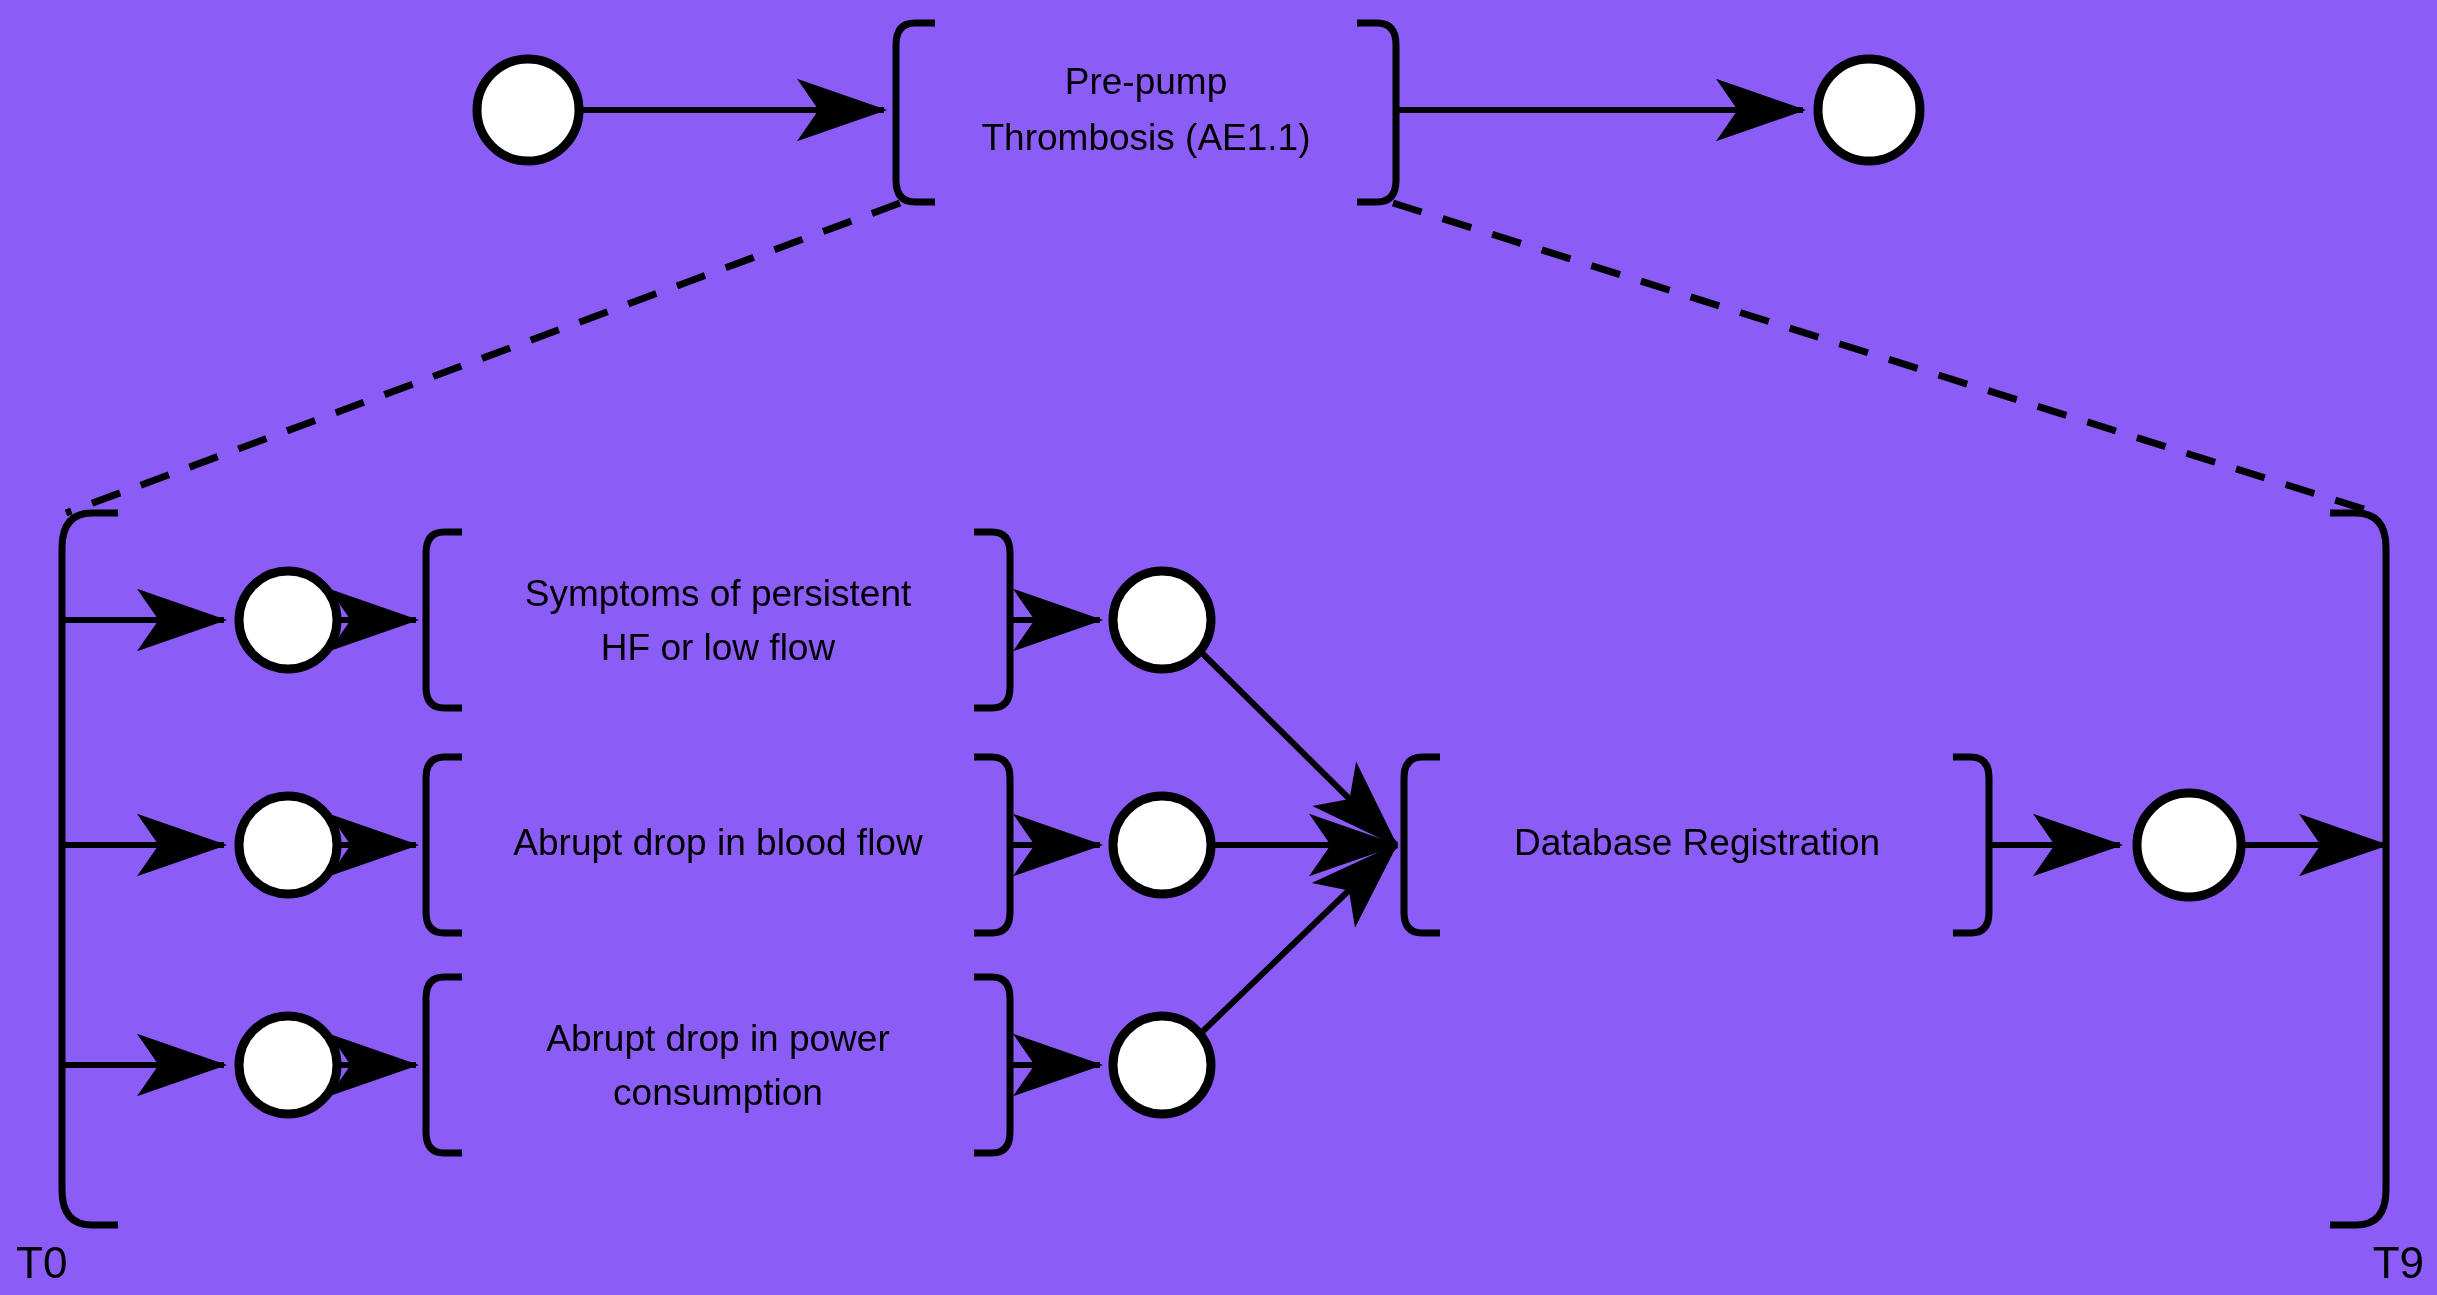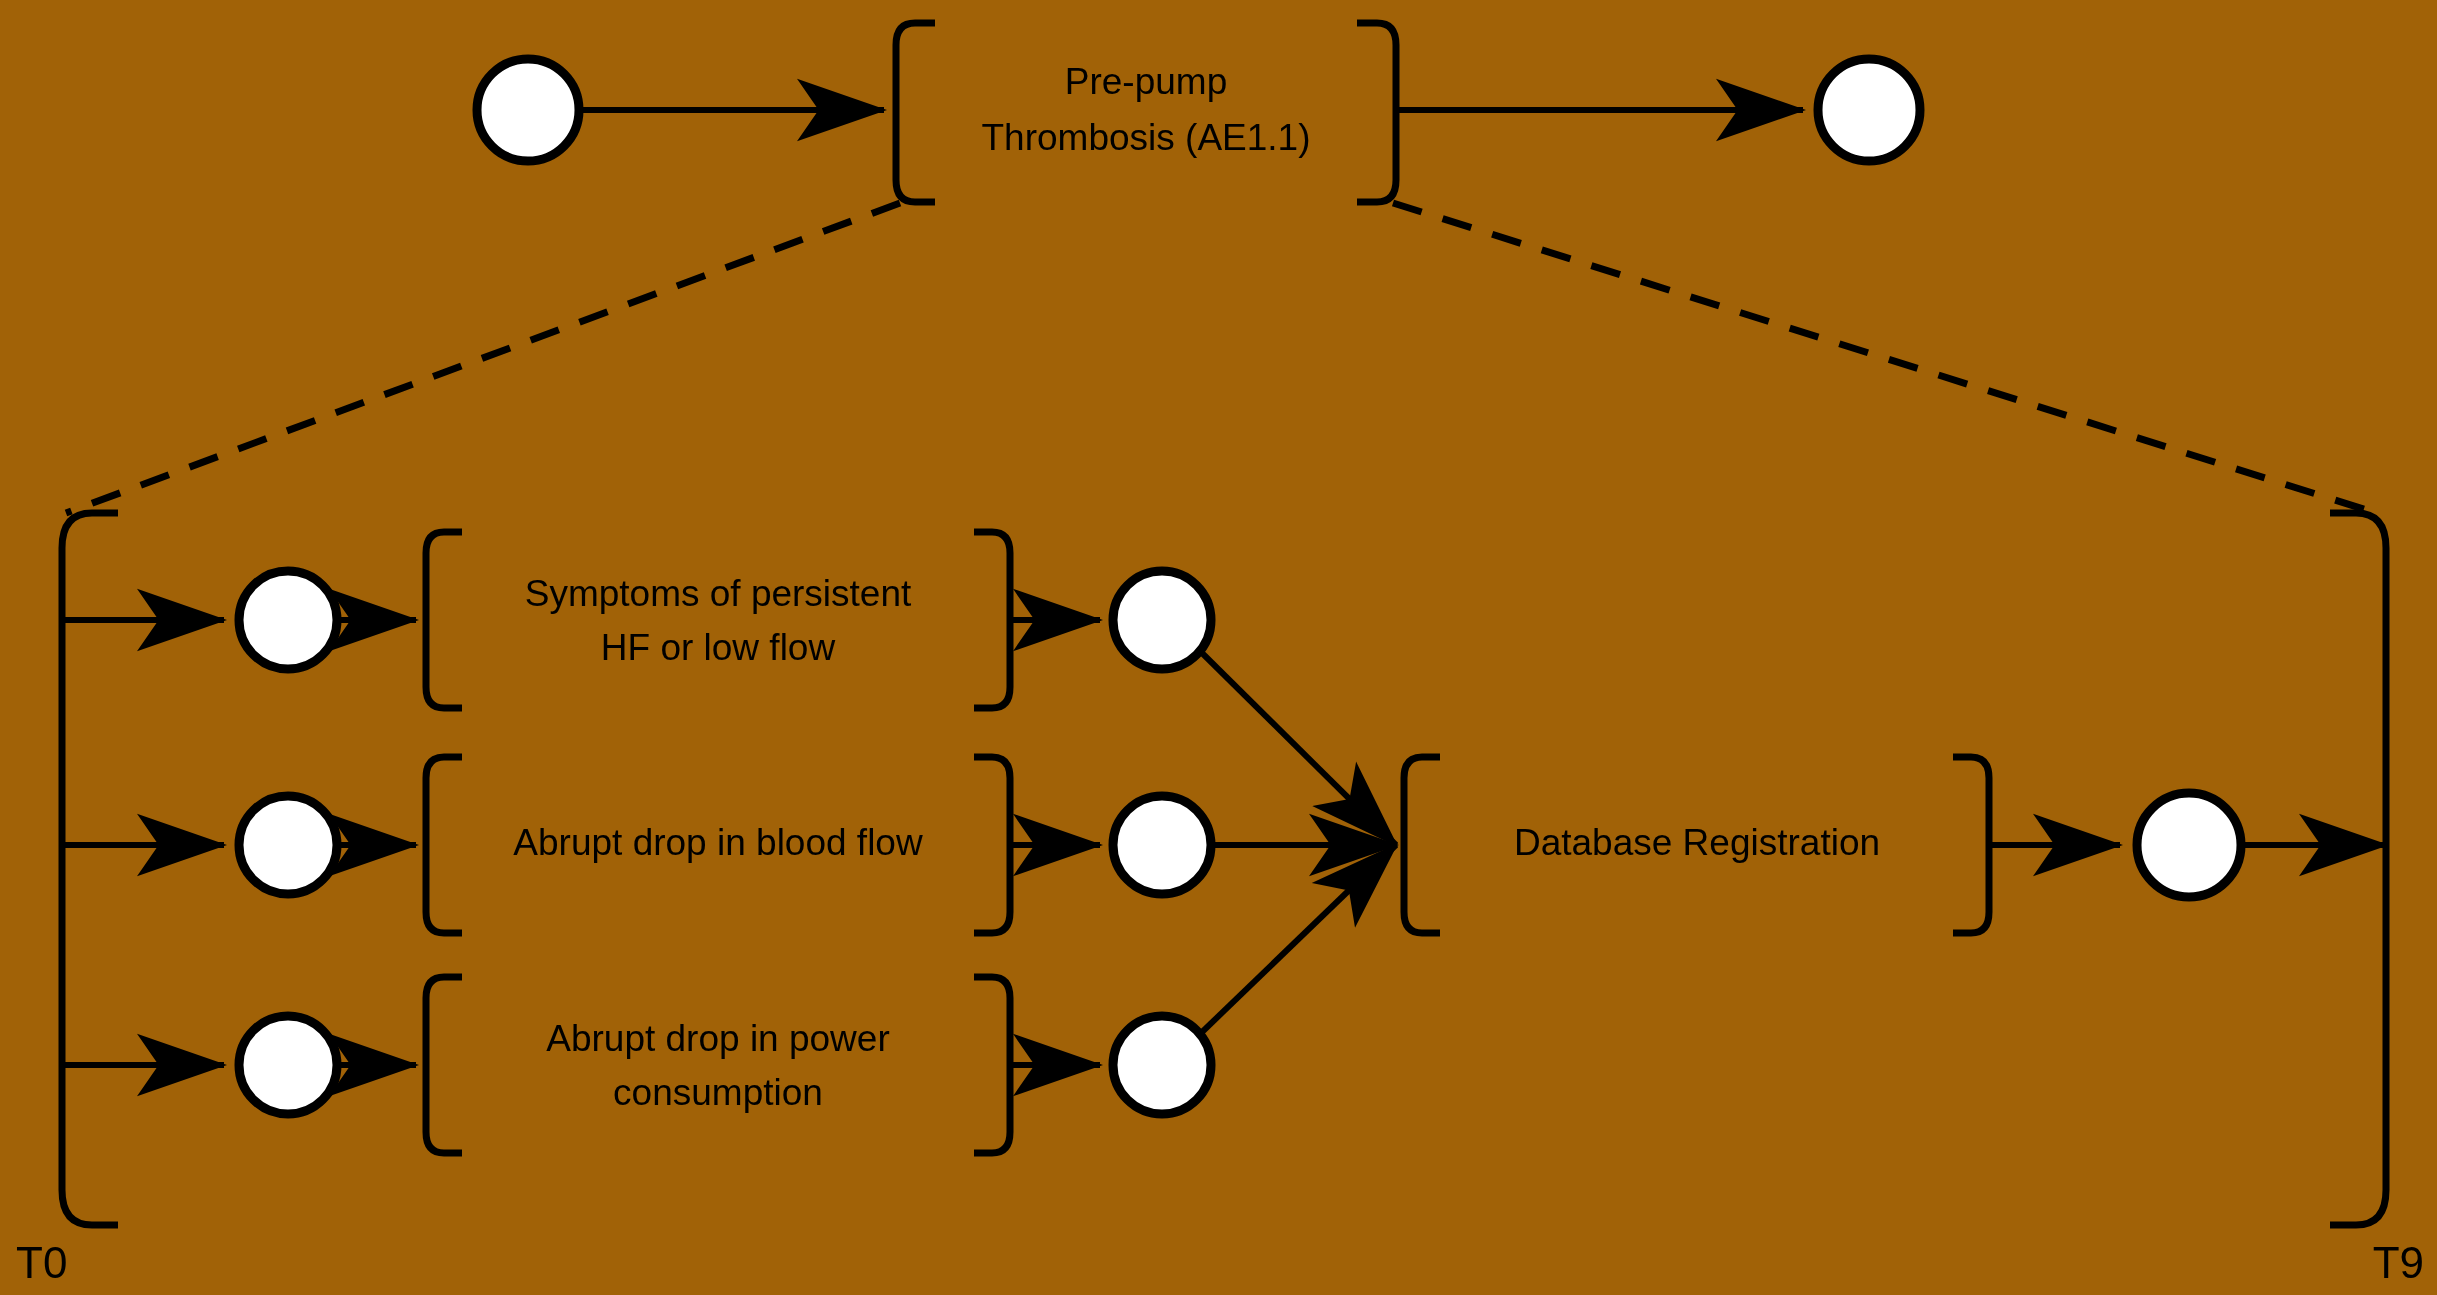--- a/index.html
+++ b/index.html
@@ -8,21 +8,21 @@
     padding: 0;
     background: #ffffff;
   }
   body {
     font-family: "Liberation Sans", sans-serif;
   }
   #stage {
     position: relative;
     width: 2437px;
     height: 1295px;
-    background: #a16207;
+    background: #8b5cf6;
     overflow: hidden;
   }
   #diagram-svg {
     position: absolute;
     top: 0;
     left: 0;
     width: 2437px;
     height: 1295px;
     display: block;
   }

